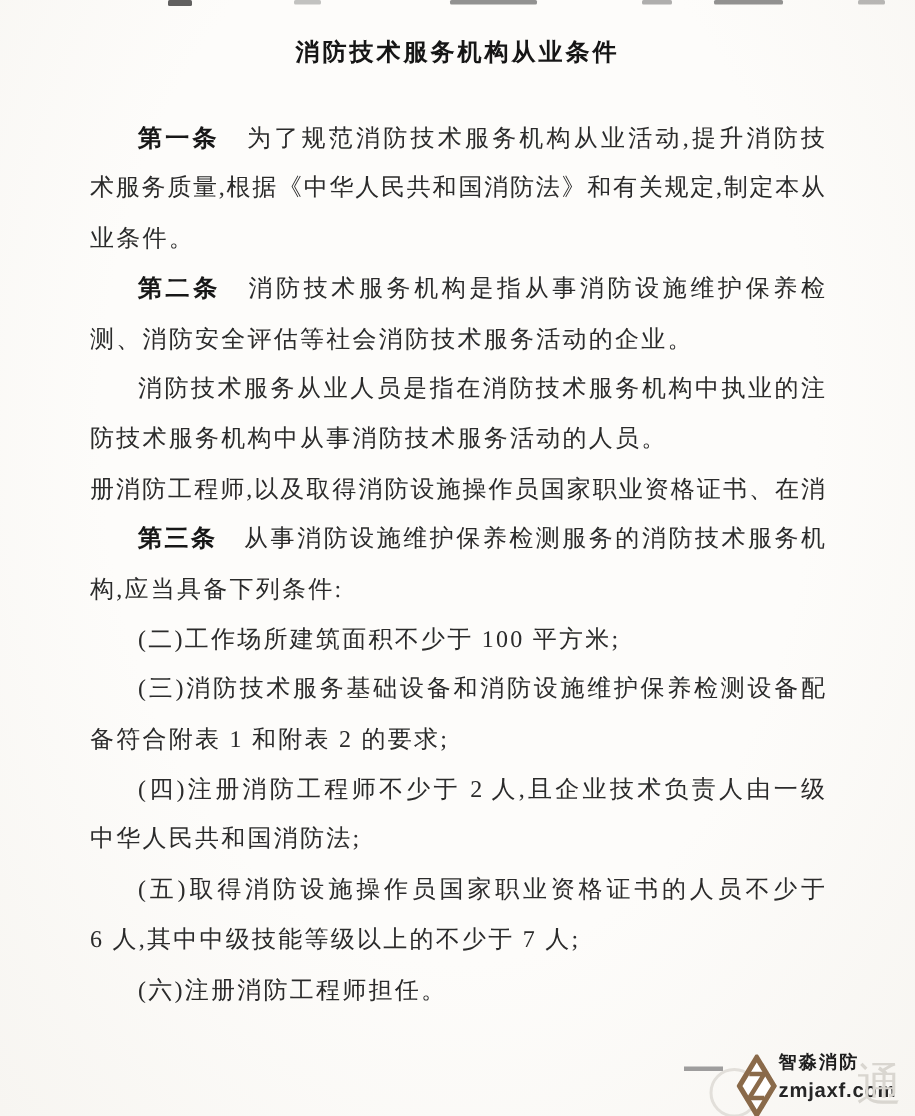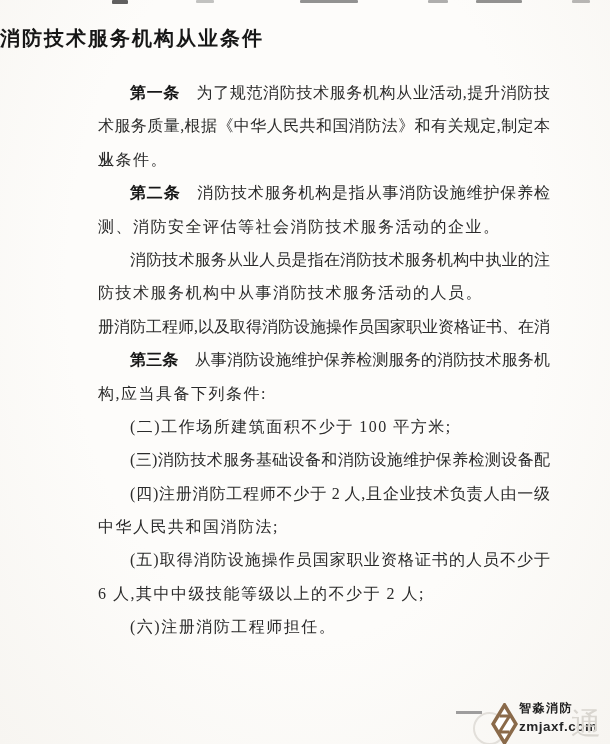--- a/index.html
+++ b/index.html
@@ -23,30 +23,30 @@
   }
   .a1 { left: 112px; width: 16px; height: 4px; opacity: .8; }
   .a2 { left: 196px; width: 18px; opacity: .3; }
   .a3 { left: 300px; width: 58px; }
   .a4 { left: 428px; width: 20px; opacity: .4; }
   .a5 { left: 476px; width: 46px; }
   .a6 { left: 572px; width: 18px; opacity: .35; }
 
   .title {
     position: absolute; top: 25px; left: 0; width: 610px;
-    margin: 0; 
-    font-size: 20px; font-weight: 700; letter-spacing: 2px;
+    margin: 0; text-align: center;
+    font-size: 16px; font-weight: 700; letter-spacing: 2px;
     color: #161616;
   }
 
   .body-text {
     position: absolute; left: 60px; top: 76px; width: 490px;
     font-size: 16px; line-height: 33.4px; color: #2b2b2b;
   }
-  .line { height: 33.4px; letter-spacing: 1.5px; margin-left: 38px; }
+  .line { height: 33.4px; letter-spacing: 1.5px; }
   .line.indent { padding-left: 32px; }
   .line.fill { letter-spacing: 0; text-align: justify; text-align-last: justify; }
   .line b {
     font-weight: 700; color: #171717;
     font-family: "Liberation Sans", "DejaVu Sans", sans-serif;
   }
 
   
   .wm-dash {
     position: absolute; left: 456px; top: 711px;
@@ -97,24 +97,25 @@
       <div class="line"><span>业条件。</span></div>
       <div class="line indent fill"><b>第二条</b><span>　消防技术服务机构是指从事消防设施维护保养检</span></div>
       <div class="line"><span>测、消防安全评估等社会消防技术服务活动的企业。</span></div>
       <div class="line indent fill"><span>消防技术服务从业人员是指在消防技术服务机构中执业的注</span></div>
       <div class="line"><span>防技术服务机构中从事消防技术服务活动的人员。</span></div>
       <div class="line fill"><span>册消防工程师,以及取得消防设施操作员国家职业资格证书、在消</span></div>
       <div class="line indent fill"><b>第三条</b><span>　从事消防设施维护保养检测服务的消防技术服务机</span></div>
       <div class="line"><span>构,应当具备下列条件:</span></div>
       <div class="line indent"><span>(二)工作场所建筑面积不少于 100 平方米;</span></div>
       <div class="line indent fill"><span>(三)消防技术服务基础设备和消防设施维护保养检测设备配</span></div>
+      <div class="line"><span>备符合附表 1 和附表 2 的要求;</span></div>
       <div class="line indent fill"><span>(四)注册消防工程师不少于 2 人,且企业技术负责人由一级</span></div>
       <div class="line"><span>中华人民共和国消防法;</span></div>
       <div class="line indent fill"><span>(五)取得消防设施操作员国家职业资格证书的人员不少于</span></div>
-      <div class="line"><span>6 人,其中中级技能等级以上的不少于 2 人;</span></div>
+      <div class="line"><span>6 人,其中中级技能等级以上的不少于 7 人;</span></div>
       <div class="line indent"><span>(六)注册消防工程师担任。</span></div>
     </div>
 
   <span class="wm-dash"></span>
   <span class="wm-circle"></span>
 
   <svg class="wm-logo" width="27" height="42" viewBox="0 0 27 42">
     <polygon points="13.5,2 25,21 13.5,40 2,21" fill="#ffffff" stroke="#8a6a4a" stroke-width="3.5"></polygon>
     <path d="M8.5 13 H18.5 L8.5 29 H18.5" fill="none" stroke="#8a6a4a" stroke-width="3"></path>
   </svg>

